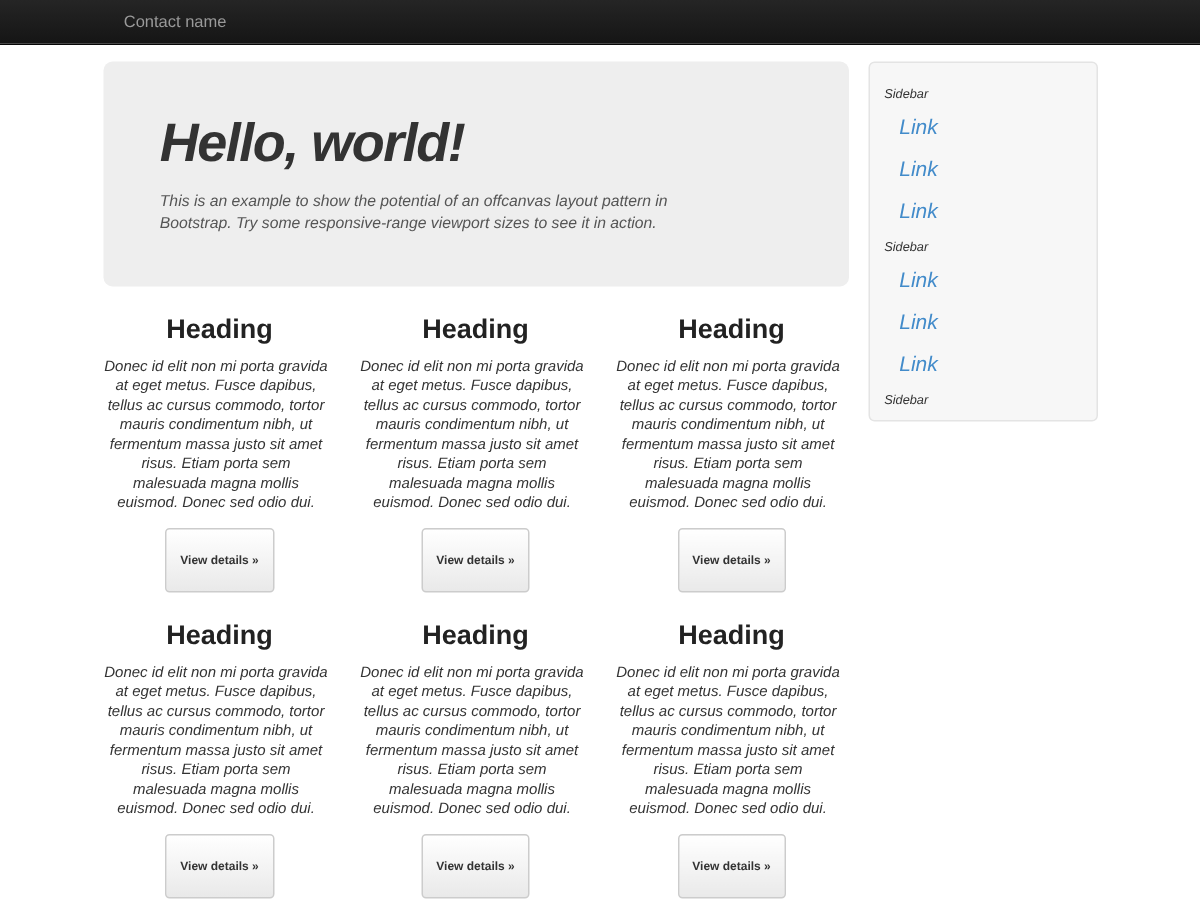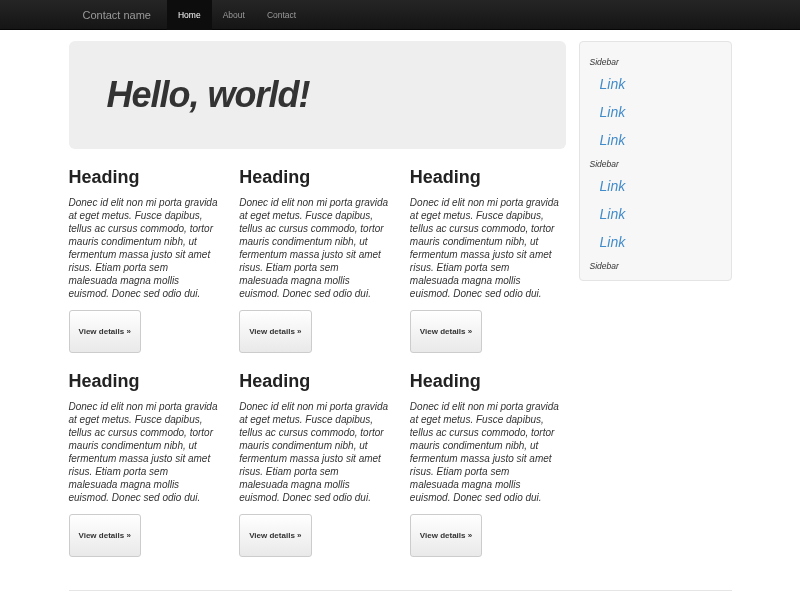--- a/index.html
+++ b/index.html
@@ -42,21 +42,21 @@
   .jumbotron h1 {
     margin: 0; font-size: 36px; line-height: 1.1;
     letter-spacing: -1px; color: #333; font-weight: bold;
   }
   .jumbotron p {
     margin: 12px 0 0; font-size: 10.5px; line-height: 15px;
     color: #555; max-width: 378px;
   }
 
   
-  .cards-row { display: flex; gap: 15px; margin-bottom: 18px; }
+  .cards-row { display: flex; gap: 15px; margin-bottom: 18px; text-align: center; }
   .card { flex: 1; min-width: 0; }
   .card h2 { margin: 0 0 8px; font-size: 18px; line-height: 21px; color: #222; font-weight: bold; }
   .card p { margin: 0 0 10px; font-size: 10px; line-height: 13px; color: #333; max-width: 151px; font-style: italic; }
   .btn {
     display: inline-block; padding: 16px 9px;
     font-size: 8px; font-weight: bold; color: #333;
     background: linear-gradient(#ffffff, #e9e9e9);
     border: 1px solid #cccccc; border-radius: 3px;
     text-decoration: none; cursor: pointer; white-space: nowrap;
   }
@@ -76,33 +76,29 @@
   
   footer hr { border: 0; border-top: 1px solid #e5e5e5; margin: 15px 0 10px; }
   footer p { margin: 0; font-size: 8.5px; color: #555; }
 </style>
 </head>
 <body>
 
 <nav class="navbar">
   <div class="container">
     <a class="brand">Contact name</a>
-    <ul class="nav">
-      <li class="active">Home</li>
-      <li>About</li>
-      <li>Contact</li>
-    </ul>
   </div>
 </nav>
 
 <div class="container main">
   <div class="content-col">
 
     <div class="jumbotron">
       <h1>Hello, world!</h1>
+      <p>This is an example to show the potential of an offcanvas layout pattern in Bootstrap. Try some responsive-range viewport sizes to see it in action.</p>
     </div>
 
     <div class="cards-row">
       <div class="card">
         <h2>Heading</h2>
         <p>Donec id elit non mi porta gravida at eget metus. Fusce dapibus, tellus ac cursus commodo, tortor mauris condimentum nibh, ut fermentum massa justo sit amet risus. Etiam porta sem malesuada magna mollis euismod. Donec sed odio dui.</p>
         <a class="btn">View details »</a>
       </div>
       <div class="card">
         <h2>Heading</h2>

